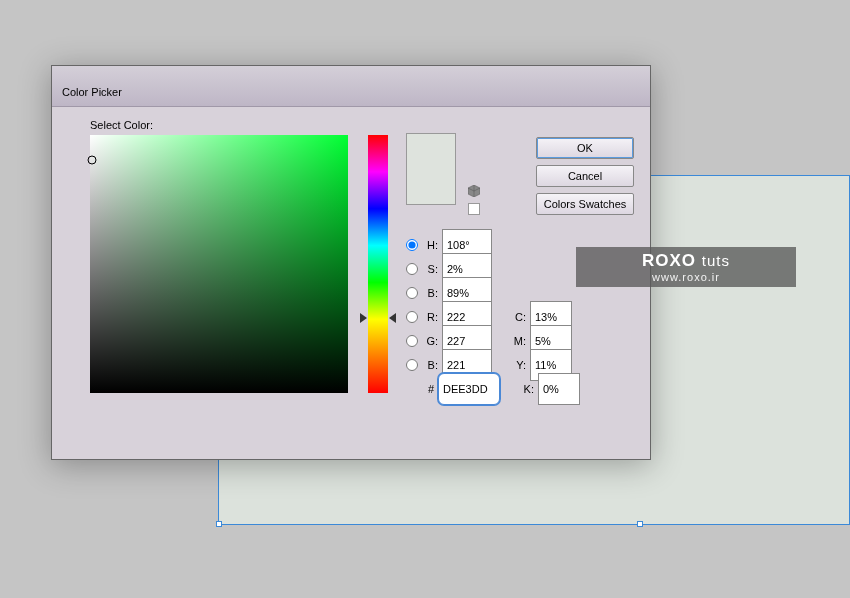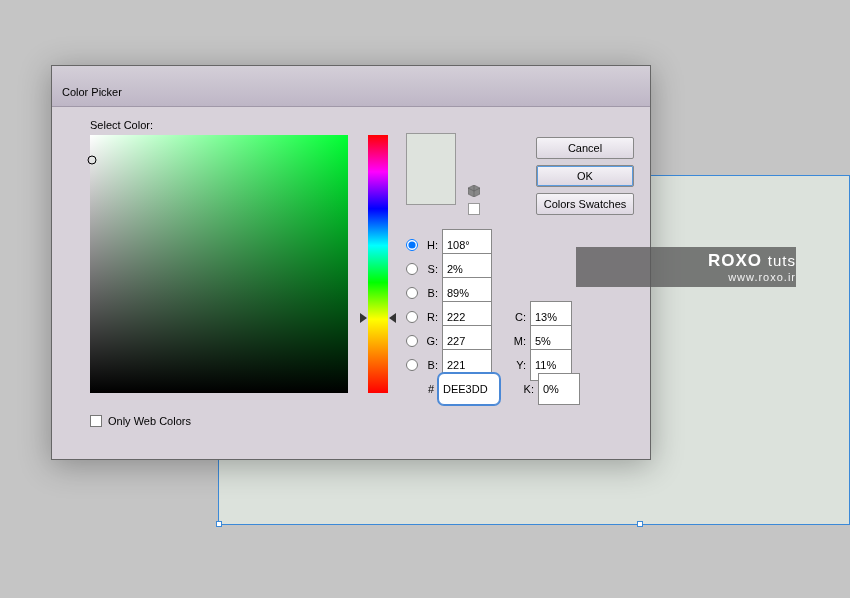--- a/index.html
+++ b/index.html
@@ -89,21 +89,21 @@
   .inp.w1 { width: 50px; }
   .inp.w2 { width: 42px; }
   .inp.hex { width: 62px; border-radius: 6px; }
   .col2 { margin-left: 18px; }
   .hash { width: 12px; text-align:right; margin-right:4px; }
   .only-web { margin-top: 14px; margin-left: 22px; display:flex; align-items:center; gap:6px;}
   .cbox { width:12px; height:12px; border:1px solid #777; background:#fff;}
   .watermark {
     position: absolute; left: 576px; top: 247px; width:220px; height:40px;
     background: rgba(90,90,90,0.78); color:#fff;
-    display:flex; flex-direction:column; align-items:flex-end; justify-content:center;
+    display:flex; flex-direction:column; align-items:center; justify-content:center;
     font-family: Arial, sans-serif;
   }
   .watermark .big { font-size:17px; font-weight:bold; letter-spacing:1px; }
   .watermark .big .tuts { font-weight:normal; font-size:15px; }
   .watermark .url { font-size:11px; letter-spacing:1px; opacity:0.9; }
 </style>
 </head>
 <body>
 
 <div class="canvas-rect">
@@ -136,25 +136,25 @@
               <svg width="12" height="12" viewBox="0 0 12 12">
                   <polygon points="6,0 12,3 12,9 6,12 0,9 0,3" fill="#888" stroke="#555" stroke-width="0.5"></polygon>
                   <line x1="6" y1="0" x2="6" y2="12" stroke="#555" stroke-width="0.5"></line>
                   <line x1="0" y1="3" x2="6" y2="6" stroke="#555" stroke-width="0.5"></line>
                   <line x1="12" y1="3" x2="6" y2="6" stroke="#555" stroke-width="0.5"></line>
                 </svg>
             </div>
             <div class="mini-swatch" style="background:#fff"></div>
           </div>
           <div class="btns">
+            <div class="btn default">
+                <span>OK</span>
+              </div>
             <div class="btn">
                 <span>Cancel</span>
-              </div>
-            <div class="btn default">
-                <span>OK</span>
               </div>
             <div class="btn">
                 <span>Colors Swatches</span>
               </div>
           </div>
         </div>
 
         <div class="fields">
           <div class="frow">
             <input type="radio" class="radio" name="mode" checked="" style="">
@@ -195,23 +195,19 @@
           <div class="frow">
             <span style="width:16px"></span>
             <span class="hash">#</span>
             <input class="inp hex focus" value="DEE3DD" style="">
             <span class="lbl col2">K:</span>
             <input class="inp w2" value="0%" style="">
           </div>
         </div>
       </div>
     </div>
-    <div class="only-web">
-      <div class="cbox"></div>
-      <span>Only Web Colors</span>
-    </div>
   </div>
 </div>
 
 <div class="watermark">
   <div class="big"><span>ROXO</span> <span class="tuts">tuts</span></div>
   <div class="url">www.roxo.ir</div>
 </div>
 
 </body></html>

